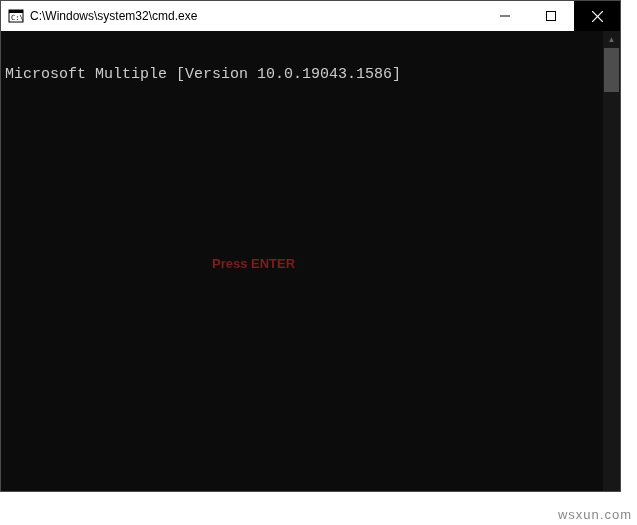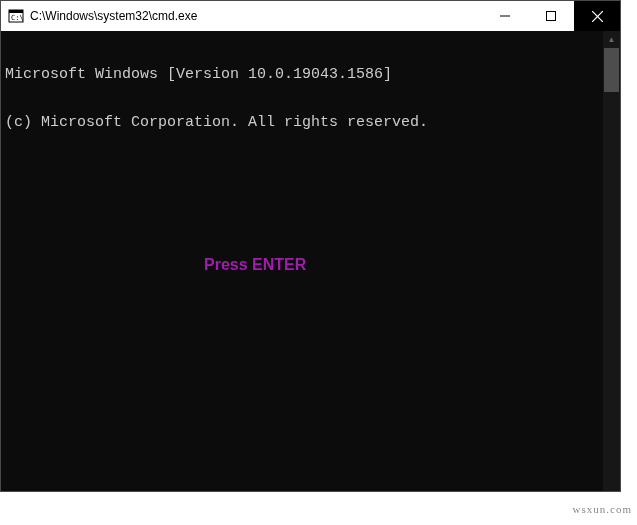--- a/index.html
+++ b/index.html
@@ -102,35 +102,35 @@
     .scroll-thumb {
       position: absolute;
       top: 17px;
       width: 15px;
       left: 1px;
       height: 44px;
       background: #4d4d4d;
     }
     .annotation {
       position: absolute;
-      color: #a21caf;
+      color: #7f1d1d;
       font-weight: bold;
-      font-size: 16px;
+      font-size: 13px;
       font-family: Arial, sans-serif;
       top: 256px;
-      left: 204px;
+      left: 212px;
       letter-spacing: 0px;
     }
     .watermark {
       position: absolute;
-      bottom: 10px;
+      bottom: 3px;
       right: 5px;
-      font-size: 11px;
+      font-size: 13px;
       color: #888;
-      font-family: Liberation Serif, serif;
+      font-family: Liberation Sans, sans-serif;
       letter-spacing: 1px;
     }
   </style>
 </head>
 <body>
 
 <div class="window">
   <div class="titlebar">
     <div class="titlebar-icon">
       <svg width="16" height="16" viewBox="0 0 16 16">
@@ -154,22 +154,21 @@
       <div class="titlebar-btn close">
         <svg width="11" height="11" viewBox="0 0 11 11">
           <line x1="0" y1="0" x2="11" y2="11" stroke="#fff" stroke-width="1.2"></line>
           <line x1="11" y1="0" x2="0" y2="11" stroke="#fff" stroke-width="1.2"></line>
         </svg>
       </div>
     </div>
   </div>
 
   <div class="terminal">
-    <div class="terminal-line">Microsoft Windows [Version 10.0.19043.1586]</div>
-    <div class="terminal-line">(c) Microsoft Corporation. All rights reserved.</div>
+    <div class="terminal-line">Microsoft Multiple [Version 10.0.19043.1586]</div>
     <div class="terminal-line"></div>
     <div class="terminal-line"></div>
   </div>
 
   <div class="scrollbar">
     <div class="scroll-arrow">▲</div>
     <div class="scroll-thumb"></div>
   </div>
 </div>
 

